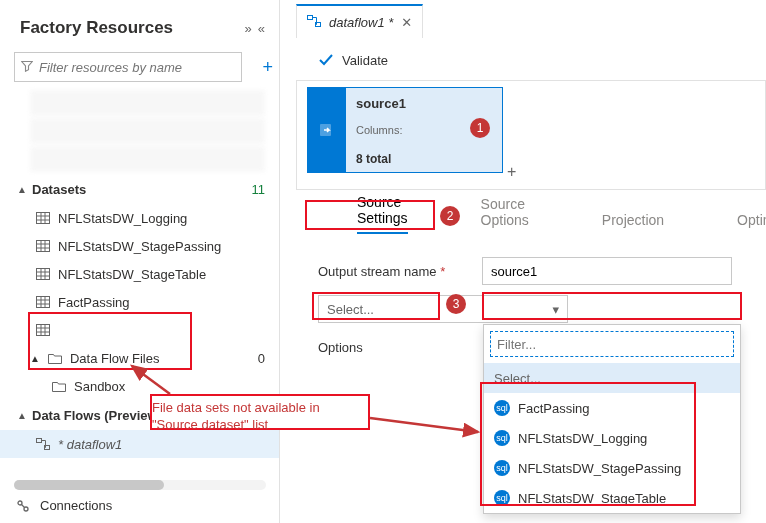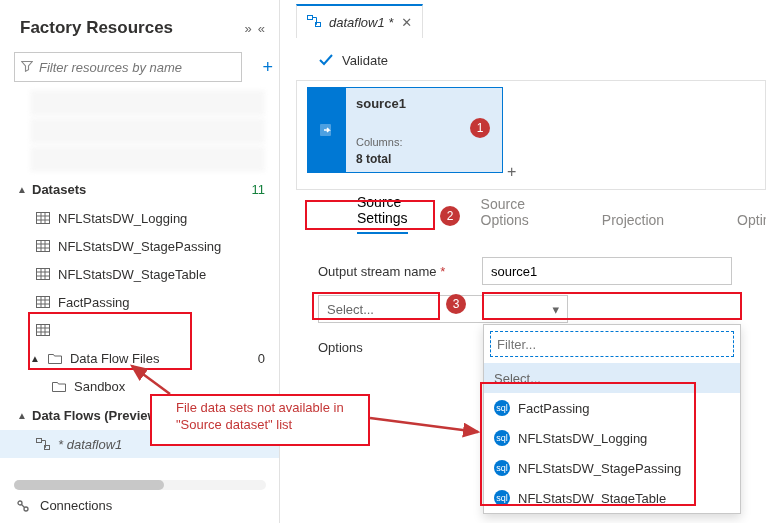--- a/index.html
+++ b/index.html
@@ -30,21 +30,21 @@
 
   .validate { position:absolute; left:318px; top:52px; display:flex; align-items:flex-end; gap:8px; color:#333; }
   .validate svg { color:#0078d4; }
 
   .canvas { position:absolute; left:296px; top:80px; width:470px; height:110px; border:1px solid #e1e1e1; }
   .node { position:absolute; left:10px; top:6px; width:196px; height:86px; border:1px solid #0078d4; background:#deecf9; display:flex; }
   .node-left { width:38px; background:#0078d4; display:flex; align-items:center; justify-content:center; }
   .node-left svg { color:#fff; }
   .node-body { flex:1; padding:8px 10px; position:relative; }
   .node-title { font-weight:600; font-size:13px; }
-  .node-cols-label { color:#666; font-size:11px; position:absolute; bottom:24px;}
+  .node-cols-label { color:#666; font-size:11px; position:absolute; bottom:36px;}
   .node-cols-val { font-weight:600; font-size:12px; position:absolute; bottom:6px;}
   .badge { width:20px; height:20px; border-radius:50%; background:#c43636; color:#fff; font-size:12px; display:flex; align-items:center; justify-content:center; position:absolute; }
   .node .badge { right:12px; top:30px; }
   .node-plus { position:absolute; left:210px; top:82px; color:#666; font-size:16px; }
 
   .settings-tabs { position:absolute; left:310px; top:204px; display:flex; gap:26px; align-items:flex-end; height:30px; }
   .stab { color:#8a8886; font-size:14px; padding-bottom:6px; cursor:pointer;margin-left:47px; }
   .stab.active { color:#000; border-bottom:2px solid #0078d4; }
   .stab-badge { position:absolute; left:122px; top:4px; }
   .tabs-redbox { position:absolute; left:305px; top:200px; width:130px; height:30px; border:2px solid #e81123; pointer-events:none; }
@@ -60,21 +60,21 @@
   .select-redbox { position:absolute; left:482px; top:292px; width:260px; height:28px; border:2px solid #e81123; pointer-events:none; }
 
   .dropdown { position:absolute; left:483px; top:324px; width:258px; background:#fff; border:1px solid #c8c8c8; box-shadow:0 4px 10px rgba(0,0,0,.15); }
   .dd-filter { margin:6px; height:26px; border:1px dashed #0078d4; padding:0 6px; }
   .dd-filter input { border:none; outline:none; width:100%; height:100%; font-size:13px; }
   .dd-item { height:30px; display:flex; align-items:center; padding:0 10px; gap:8px; font-size:13px; cursor:pointer; }
   .dd-item.sel { background:#deecf9; color:#666; }
   .dd-icn { width:16px; height:16px; background:#0078d4; border-radius:8px; display:inline-flex; align-items:center; justify-content:center; color:#fff; font-size:9px; }
   .dd-redbox { position:absolute; left:480px; top:382px; width:216px; height:124px; border:2px solid #e81123; pointer-events:none; }
 
-  .callout { position:absolute; left:150px; top:394px; width:220px; height:52px; border:2px solid #e81123; background:#fff; padding:4px 24px; font-size:13px; color:#c43636; line-height:1.3; }
+  .callout { position:absolute; left:150px; top:394px; width:220px; height:36px; border:2px solid #e81123; background:#fff; padding:4px 0; font-size:13px; color:#c43636; line-height:1.3; }
   svg.arrow { position:absolute; pointer-events:none; }
 
   .files-redbox { position:absolute; left:28px; top:312px; width:164px; height:58px; border:2px solid #e81123; pointer-events:none; }
 
   .hscroll { position:absolute; left:14px; top:480px; width:252px; height:10px; background:#f3f3f3; border-radius:5px; }
   .hscroll-thumb { position:absolute; left:0; top:0; width:150px; height:10px; background:#c8c8c8; border-radius:5px; }
 
   .conn-row { position:absolute; left:16px; top:498px; display:flex; align-items:center; gap:10px; font-size:13px; cursor:pointer; }
 </style>
 </head>

